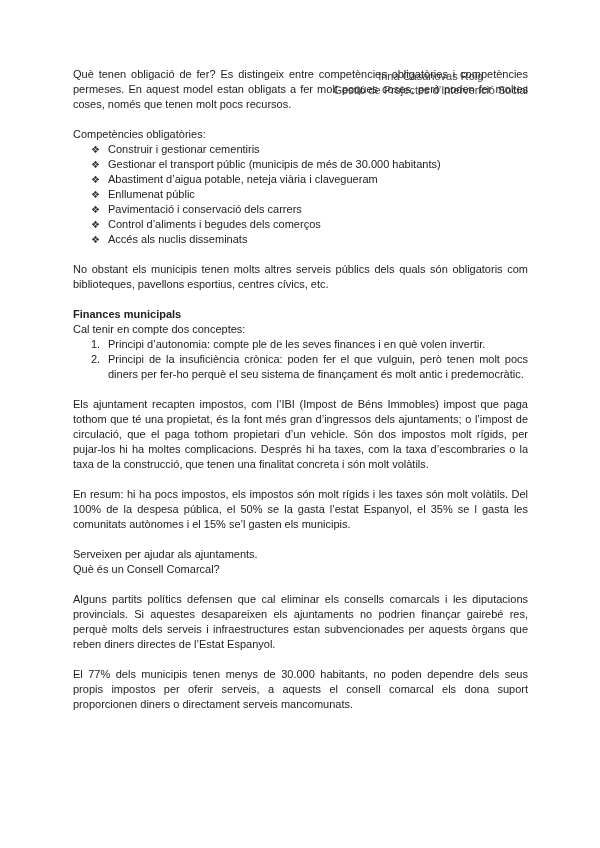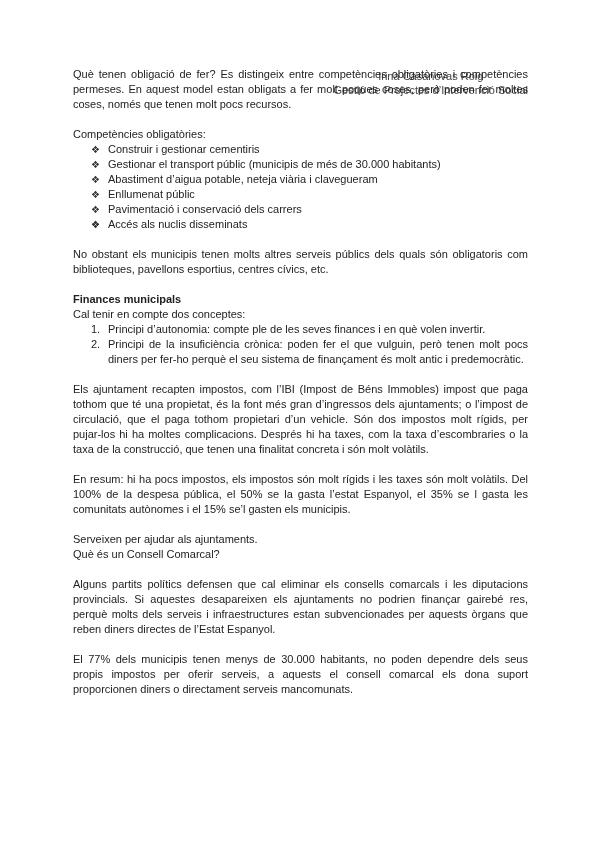--- a/index.html
+++ b/index.html
@@ -42,21 +42,21 @@
   <p class="justify">Què tenen obligació de fer? Es distingeix entre competències obligatòries i competències permeses. En aquest model estan obligats a fer molt poques coses, però poden fer moltes coses, només que tenen molt pocs recursos.</p>
   <div class="gap"></div>
 
   <p>Competències obligatòries:</p>
   <ul class="bullets">
     <li><span class="bullet">❖</span><span>Construir i gestionar cementiris</span></li>
     <li><span class="bullet">❖</span><span>Gestionar el transport públic (municipis de més de 30.000 habitants)</span></li>
     <li><span class="bullet">❖</span><span>Abastiment d’aigua potable, neteja viària i clavegueram</span></li>
     <li><span class="bullet">❖</span><span>Enllumenat públic</span></li>
     <li><span class="bullet">❖</span><span>Pavimentació i conservació dels carrers</span></li>
-    <li><span class="bullet">❖</span></li>
+    <li><span class="bullet">❖</span><span>Control d’aliments i begudes dels comerços</span></li>
     <li><span class="bullet">❖</span><span>Accés als nuclis disseminats</span></li>
   </ul>
   <div class="gap"></div>
 
   <p class="justify">No obstant els municipis tenen molts altres serveis públics dels quals són obligatoris com biblioteques, pavellons esportius, centres cívics, etc.</p>
   <div class="gap"></div>
 
   <p class="bold">Finances municipals</p>
   <p>Cal tenir en compte dos conceptes:</p>
   <ol class="numbered">

